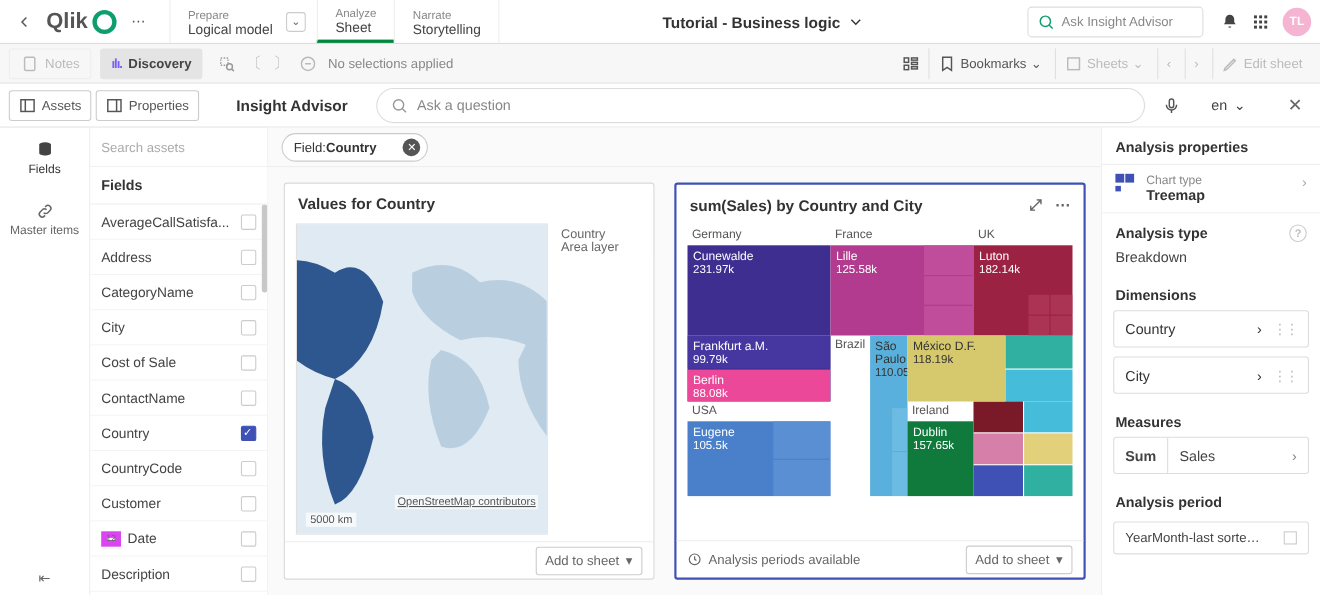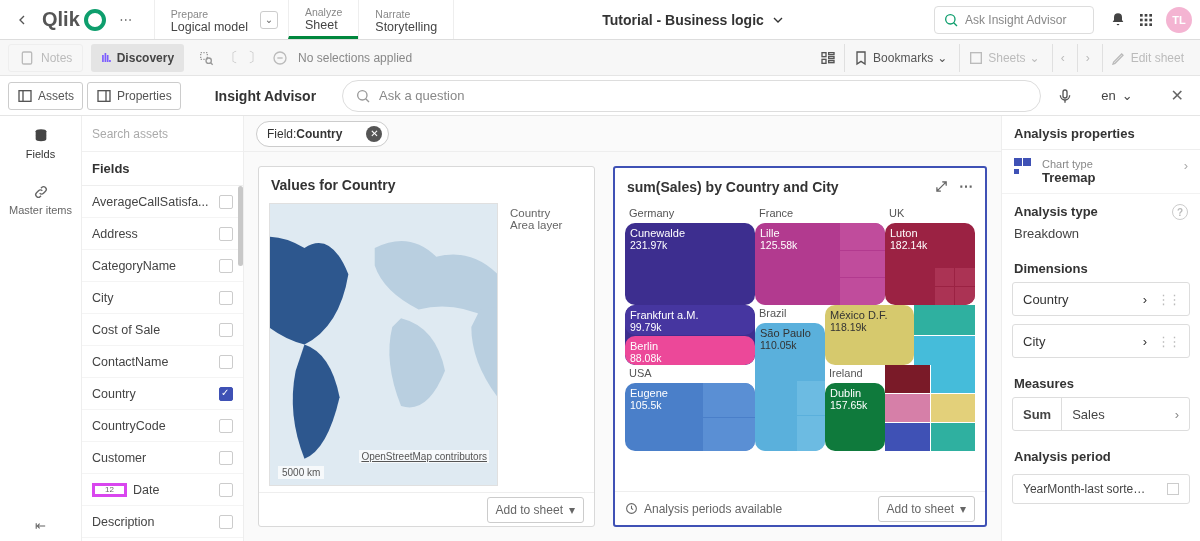--- a/index.html
+++ b/index.html
@@ -46,21 +46,21 @@
 .leftcol .expand { position:absolute; bottom:8px; color:#666;}
 .assets-panel { width: 162px; border-right:1px solid #eee; display:flex; flex-direction:column;}
 .search-assets { height:36px; display:flex; align-items:center; padding:0 10px; color:#aaa; font-size:12px; border-bottom:1px solid #f0f0f0;}
 .assets-header { height:34px; display:flex; align-items:center; padding:0 10px; font-weight:600; border-bottom:1px solid #eee; background:#fff;}
 .field-list { flex:1; overflow:hidden; position:relative;}
 .field-row { height:32px; display:flex; align-items:center; padding:0 10px; border-bottom:1px solid #f4f4f4; font-size:12.5px; color:#444; justify-content:space-between; cursor:pointer;}
 .field-row .chk { width:14px; height:14px; border:1px solid #ccc; border-radius:2px;}
 .field-row .chk.checked { background:#3f51b5; border-color:#3f51b5; position:relative;}
 .field-row .chk.checked::after { content:"✓"; color:#fff; font-size:10px; position:absolute; left:1px; top:-1px;}
 .field-row .lbl { flex:1; overflow:hidden; text-overflow:ellipsis; white-space:nowrap;}
-.field-row.date .cal { width:35px; height:14px; border:3px solid #d946ef; font-size:8px; display:flex; align-items:center; justify-content:center; margin-right:6px; color:#666;}
+.field-row.date .cal { width:18px; height:14px; border:6px solid #d946ef; font-size:8px; display:flex; align-items:center; justify-content:center; margin-right:6px; color:#666;}
 .scroll-thumb { position:absolute; right:0; top:0; width:5px; height:80px; background:#c8c8c8; border-radius:3px;}
 .center { flex:1; background:#fafafa; display:flex; flex-direction:column; border-right:1px solid #eee;}
 .filter-pill-row { height:36px; display:flex; align-items:center; padding:0 12px; border-bottom:1px solid #eee;}
 .pill { display:flex; align-items:center; gap:24px; background:#fff; border:1px solid #ccc; border-radius:14px; height:26px; padding:0 6px 0 10px; font-size:12px;}
 .pill .x { width:16px;height:16px;background:#555;border-radius:50%;color:#fff;display:flex;align-items:center;justify-content:center;font-size:10px; cursor:pointer;}
 .cards-row { flex:1; display:flex; gap:18px; padding:14px; overflow:hidden;}
 .card { flex:1; background:#fff; border:1px solid #d9d9d9; border-radius:3px; display:flex; flex-direction:column; position:relative;}
 .card.selected { border:2px solid #3f51b5;}
 .card-header { padding:10px 12px; font-weight:600; font-size:14px; display:flex; justify-content:space-between; align-items:center;}
 .card-header .hicons { display:flex; gap:12px; color:#666; cursor:pointer;}
@@ -68,21 +68,21 @@
 .card-footer { height:34px; border-top:1px solid #eee; display:flex; align-items:center; justify-content:flex-end; padding:0 10px; font-size:12px; color:#666; gap:8px;}
 .card-footer.left-note { justify-content:space-between;}
 .add-btn { height:26px; border:1px solid #ccc; border-radius:3px; padding:0 8px; display:flex; align-items:center; gap:6px; cursor:pointer; background:#fff;}
 .map-wrap { flex:1; position:relative; border:1px solid #e0e0e0;}
 .map-svg { width:100%; height:100%; background:#dfeaf2;}
 .map-legend { width:80px; font-size:11.5px; color:#666; padding:4px 6px;}
 .map-scale { position:absolute; bottom:6px; left:8px; font-size:10px; color:#555; background:rgba(255,255,255,0.7); padding:1px 4px;}
 .map-attrib { position:absolute; bottom:22px; right:8px; font-size:10px; color:#555; text-decoration:underline; background:rgba(255,255,255,0.7); padding:1px 2px;}
 .treemap { flex:1; display:grid; grid-template-columns: 130px 70px 60px 90px; grid-template-rows: 18px 82px 60px 18px 68px; gap:0; font-size:11px; color:#fff;}
 .tm-hdr { grid-row:1; color:#555; font-size:11px; padding:2px 4px 0 4px;}
-.tm-cell { position:relative; padding:4px 5px; overflow:hidden;border-radius:10px;}
+.tm-cell { position:relative; padding:4px 5px; overflow:hidden;}
 .tm-cell .name { font-size:11px; }
 .tm-cell .val { font-size:10.5px; }
 .right-panel { width:198px; background:#fff; display:flex; flex-direction:column; padding:0; font-size:13px;}
 .rp-title { padding:10px 12px 8px 12px; font-weight:600; border-bottom:1px solid #eee;}
 .rp-row { padding:8px 12px; display:flex; gap:10px; align-items:flex-start; border-bottom:1px solid #f2f2f2;}
 .rp-row .icon-sq { width:18px; height:18px; display:flex; flex-wrap:wrap; gap:1px;}
 .rp-row .icon-sq span { width:8px; height:8px; background:#3f51b5; display:inline-block;}
 .rp-row .icon-sq span:nth-child(3){width:5px;height:5px;}
 .rp-row .sub { font-size:11px; color:#888;}
 .rp-row .bold { font-weight:600;}
@@ -411,21 +411,21 @@
             <div class="tm-cell" style="grid-column:1;grid-row:3;background:#3d2e8f;display:grid;grid-template-rows:1fr 1fr;gap:1px;padding:0;">
               <div class="tm-cell" style="background:#4636a0;">
                   <div class="name">Frankfurt a.M.</div>
                   <div class="val">99.79k</div>
                 </div>
               <div class="tm-cell" style="background:#ec4899;">
                   <div class="name">Berlin</div>
                   <div class="val">88.08k</div>
                 </div>
             </div>
-            <div style="grid-column:2;grid-row:3/6;display:flex;flex-direction:column;justify-content:center;">
+            <div style="grid-column:2;grid-row:3/6;display:flex;flex-direction:row;justify-content:center;">
               <div class="tm-hdr" style="height:18px;">Brazil</div>
               <div class="tm-cell" style="flex:1;background:#5ab0dc;color:#333;">
                   <div class="name">São Paulo</div>
                   <div class="val">110.05k</div>
                 <div style="position:absolute;right:0;bottom:0;width:40%;height:55%;display:grid;grid-template-rows:1fr 1fr;gap:1px;">
                     <div style="background:#6cbbe2"></div>
                     <div style="background:#6cbbe2"></div>
                   </div>
               </div>
             </div>

